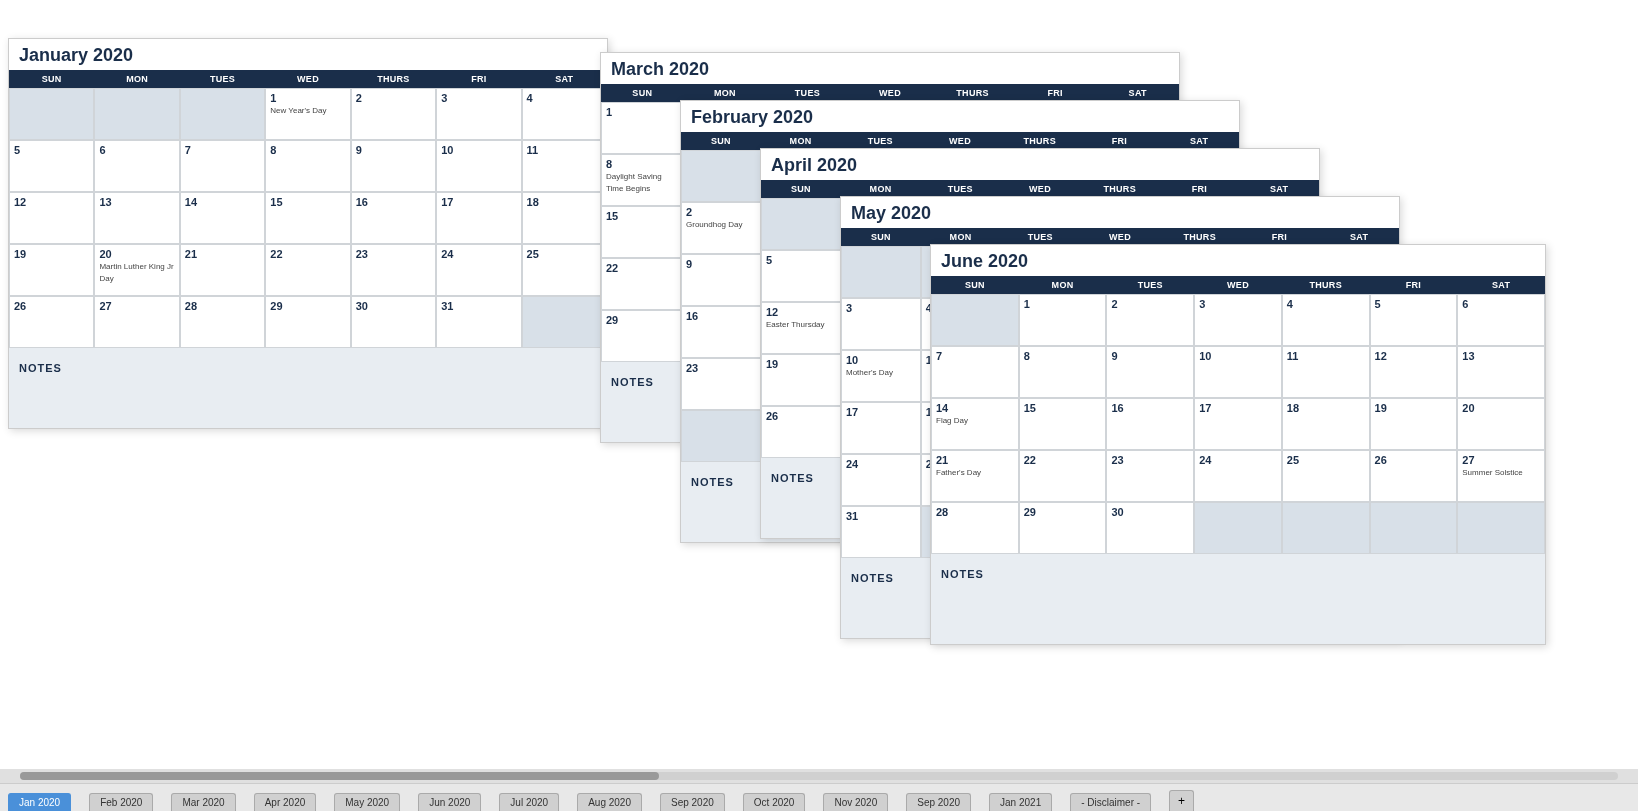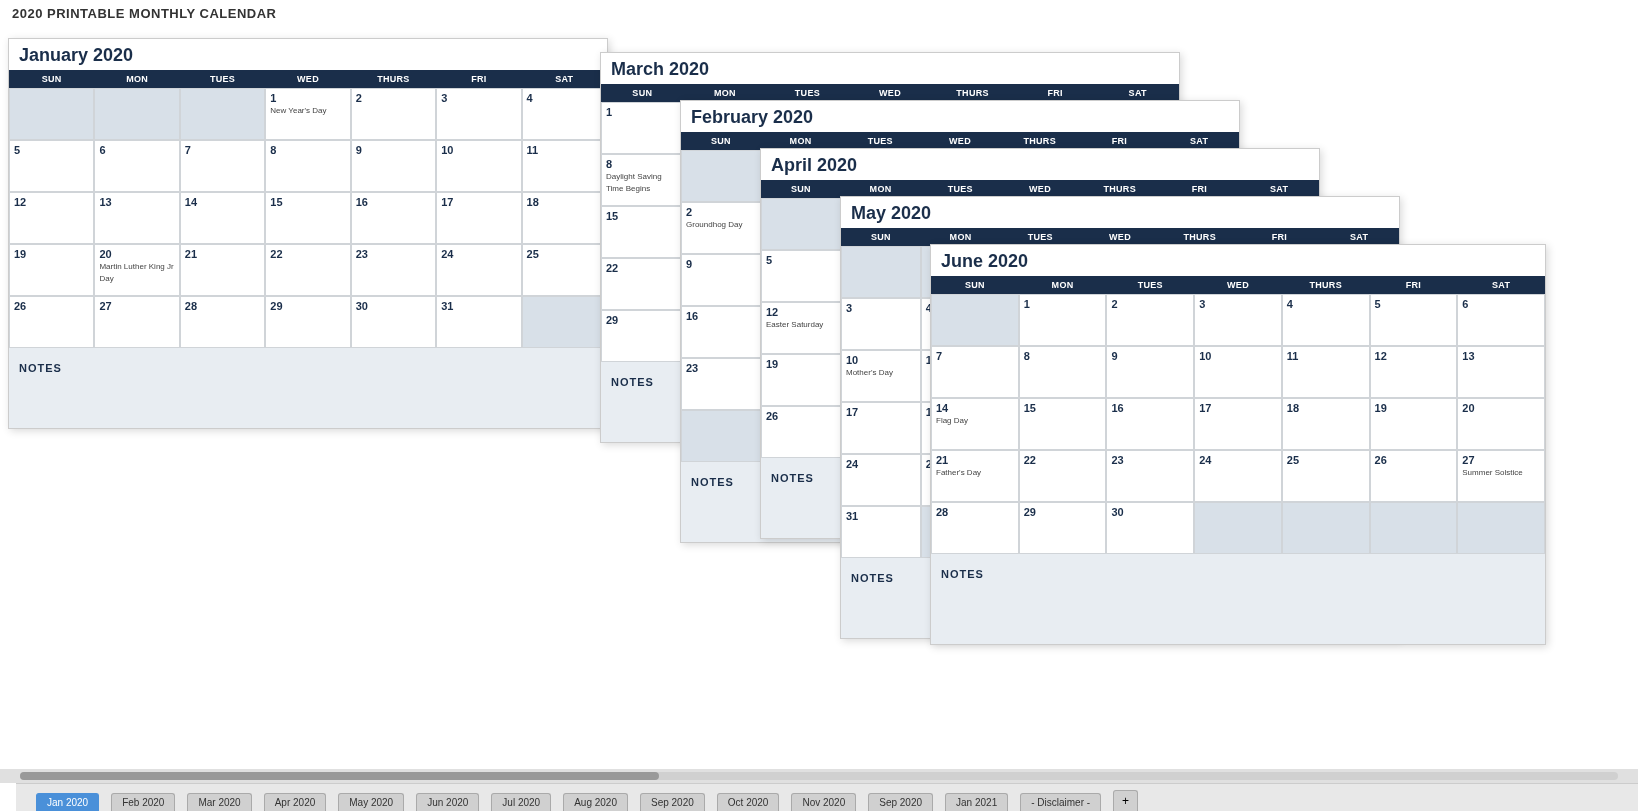--- a/index.html
+++ b/index.html
@@ -109,23 +109,22 @@
     .tab-bar {
       position: absolute;
       bottom: 0;
       left: 0;
       right: 0;
       height: 28px;
       background: #e8e8e8;
       display: flex;
       align-items: flex-end;
       border-top: 1px solid #ccc;
-      padding-left: 20px;
-      gap: 12px;
-      margin-left: 16px;
+      padding-left: 8px;
+      gap: 18px;
     }
 
     .tab-item {
       padding: 3px 10px;
       font-size: 10px;
       border: 1px solid #aaa;
       border-bottom: none;
       border-radius: 3px 3px 0 0;
       cursor: pointer;
       background: #d0d0d0;
@@ -177,21 +176,20 @@
       height: 100%;
       background: #999;
       border-radius: 4px;
     }
   </style>
 </head>
 <body>
 
 <div class="main-container">
 
-  <div class="app-title">2020 PRINTABLE MONTHLY CALENDAR</div>
 
   <div class="cal-card" style="left:8px; top:38px; width:600px; z-index:1;">
     <div class="cal-month-title">January 2020</div>
     <div class="cal-header-row cols7">
       <div class="cal-header-cell">SUN</div>
       <div class="cal-header-cell">MON</div>
       <div class="cal-header-cell">TUES</div>
       <div class="cal-header-cell">WED</div>
       <div class="cal-header-cell">THURS</div>
       <div class="cal-header-cell">FRI</div>
@@ -582,21 +580,21 @@
           <span class="day-num">9</span>
         </div>
       <div class="cal-cell">
           <span class="day-num">10</span>
         </div>
       <div class="cal-cell">
           <span class="day-num">11</span>
         </div>
       <div class="cal-cell">
         <span class="day-num">12</span>
-        <span class="holiday">Easter Saturday</span>
+        <span class="holiday">Easter Thursday</span>
       </div>
       <div class="cal-cell">
           <span class="day-num">13</span>
         </div>
       <div class="cal-cell">
           <span class="day-num">14</span>
         </div>
       <div class="cal-cell">
           <span class="day-num">15</span>
         </div>

